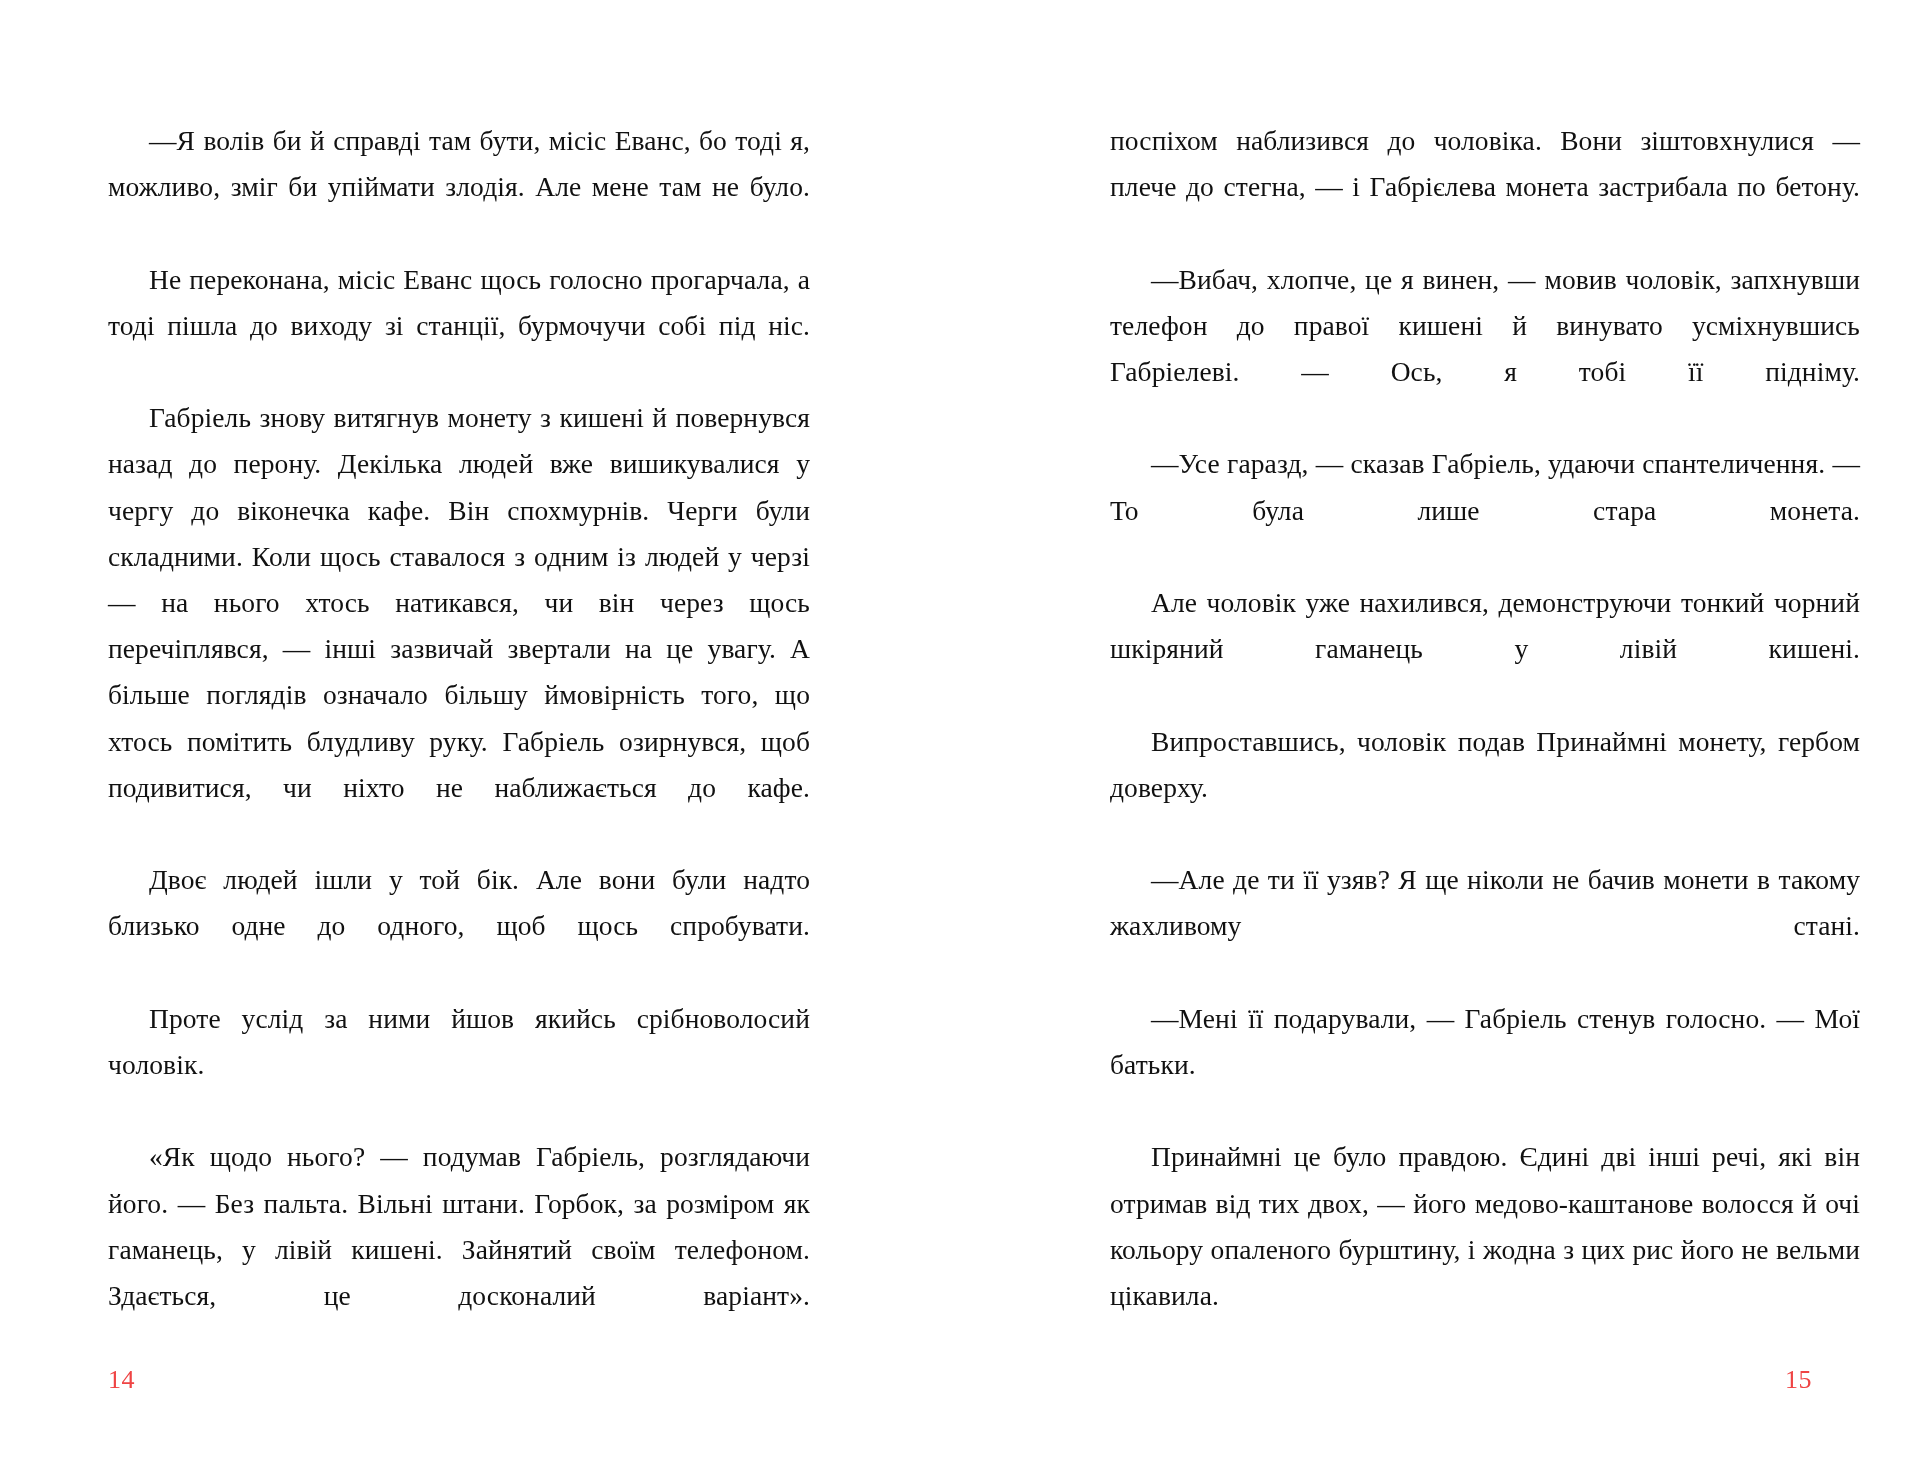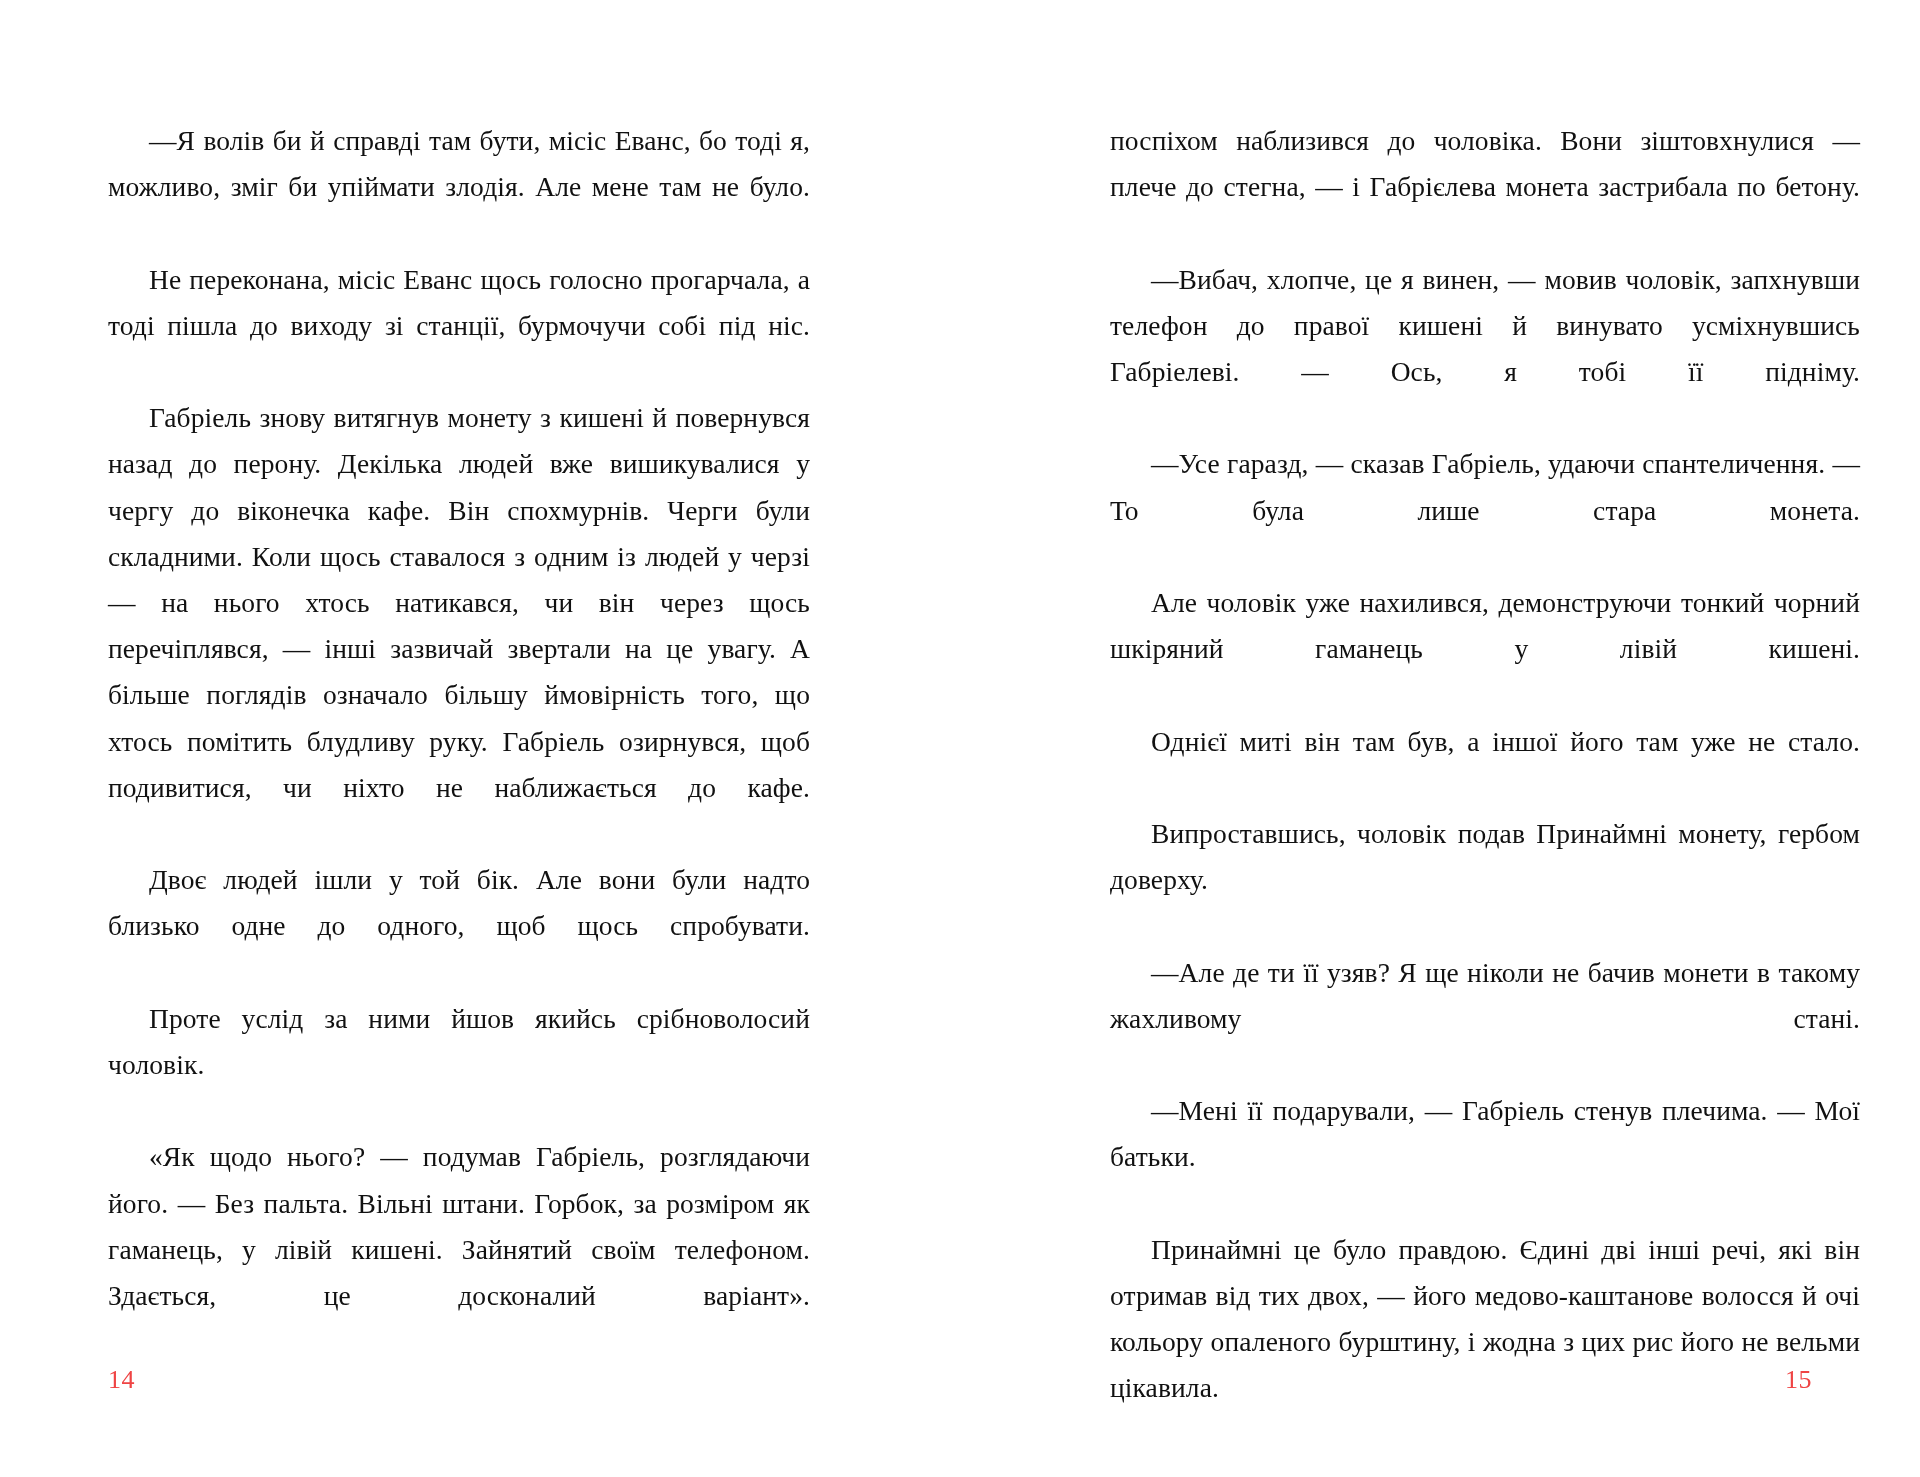--- a/index.html
+++ b/index.html
@@ -93,23 +93,22 @@
     </div>
     <div class="folio folio-left">14</div>
   </div>
 
   <div class="page page-right">
     <div class="text-block">
       <p class="para no-indent">поспіхом наблизився до чоловіка. Вони зіштовхнулися — плече до стегна, — і Габрієлева монета застрибала по бетону.</p>
       <p class="para">—Вибач, хлопче, це я винен, — мовив чоловік, запхнувши телефон до правої кишені й винувато усміхнувшись Габріелеві. — Ось, я тобі її підніму.</p>
       <p class="para">—Усе гаразд, — сказав Габріель, удаючи спантеличення. — То була лише стара монета.</p>
       <p class="para">Але чоловік уже нахилився, демонструючи тонкий чорний шкіряний гаманець у лівій кишені.</p>
-      <p class="para">Однієї миті він там був, а іншої його там уже не стало.</p>
       <p class="para">Випроставшись, чоловік подав Принаймні монету, гербом доверху.</p>
       <p class="para">—Але де ти її узяв? Я ще ніколи не бачив монети в такому жахливому стані.</p>
-      <p class="para">—Мені її подарували, — Габріель стенув плечима. — Мої батьки.</p>
+      <p class="para">—Мені її подарували, — Габріель стенув голосно. — Мої батьки.</p>
       <p class="para">Принаймні це було правдою. Єдині дві інші речі, які він отримав від тих двох, — його медово-каштанове волосся й очі кольору опаленого бурштину, і жодна з цих рис його не вельми цікавила.</p>
 
     </div>
     <div class="folio folio-right">15</div>
   </div>
 
 </div>
 
 </body></html>

